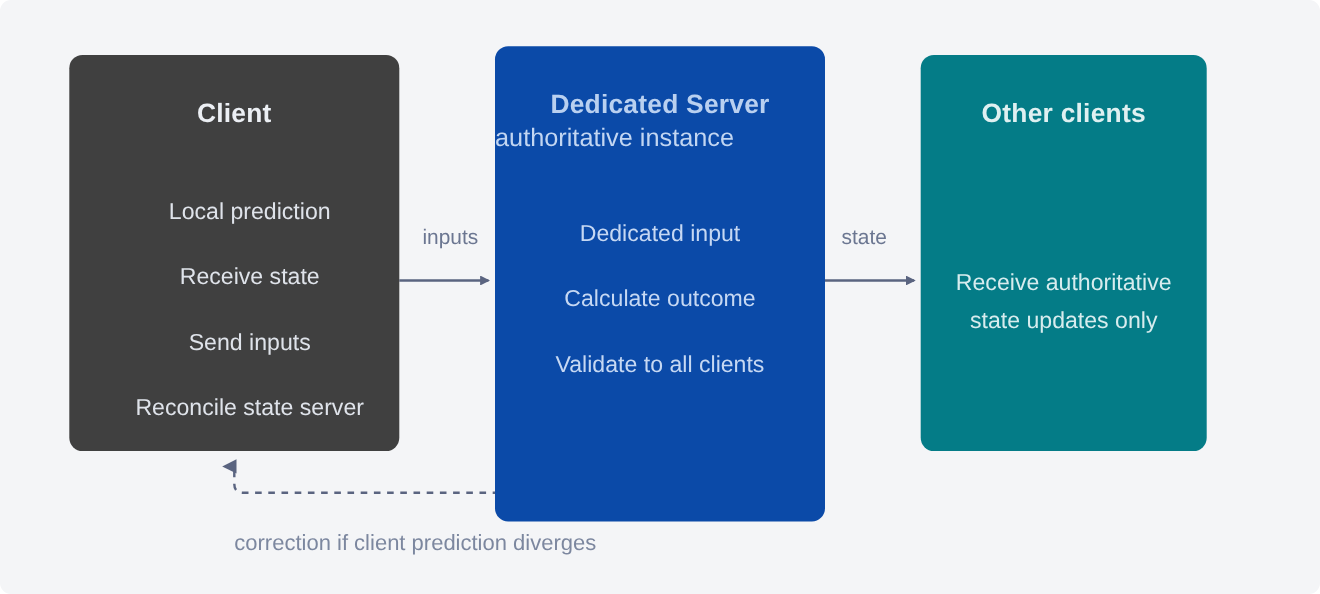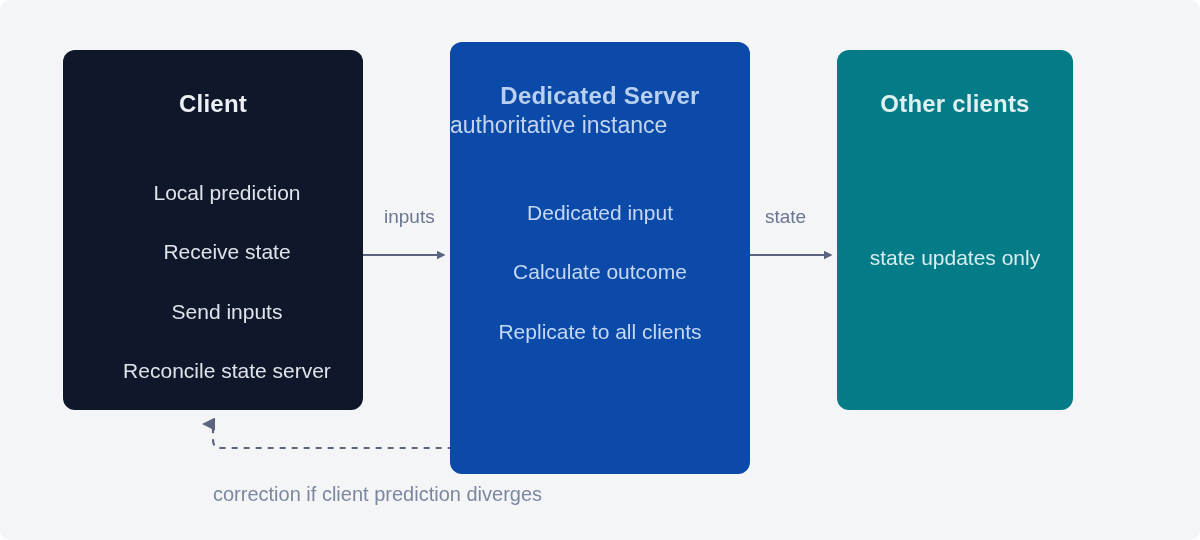--- a/index.html
+++ b/index.html
@@ -57,21 +57,21 @@
     line-height: 1.25;
     white-space: nowrap;
   }
 
   
   #node-client {
     left: 63px;
     top: 50px;
     width: 300px;
     height: 360px;
-    background: #0f172a;
+    background: #404040;
   }
   #node-client .node-title { top: 40px; color: #eceff4; }
   #node-client .node-lines { top: 130px; }
   #node-client .node-line { color: #dfe3ea; margin-bottom: 33px; padding-left: 28px; }
 
   
   #node-server {
     left: 450px;
     top: 42px;
     width: 300px;
@@ -80,21 +80,21 @@
   }
   #node-server .node-title { top: 40px; color: #b9d0f0; }
   #node-server .node-subtitle { top: 70px; color: #c2d6f2; }
   #node-server .node-lines { top: 158px; }
   #node-server .node-line { color: #c6d8f3; margin-bottom: 33px; }
 
   
   #node-others {
     left: 837px;
     top: 50px;
-    width: 236px;
+    width: 260px;
     height: 360px;
     background: #047c87;
   }
   #node-others .node-title { top: 40px; color: #dff0f1; }
   #node-others .node-lines { top: 195px; }
   #node-others .node-line { color: #d7ecee; margin-bottom: 8px; }
 
   
   .edge-label {
     position: absolute;
@@ -152,27 +152,28 @@
       <div class="node-line">Reconcile state server</div>
     </div>
   </div>
 
   <div class="node" id="node-server">
     <div class="node-title">Dedicated Server</div>
     <div class="node-subtitle">authoritative instance</div>
     <div class="node-lines">
       <div class="node-line">Dedicated input</div>
       <div class="node-line">Calculate outcome</div>
-      <div class="node-line">Replicate to all clients</div>
+      <div class="node-line">Validate to all clients</div>
     </div>
   </div>
 
   <div class="node" id="node-others">
     <div class="node-title">Other clients</div>
     <div class="node-lines">
+      <div class="node-line">Receive authoritative</div>
       <div class="node-line">state updates only</div>
     </div>
   </div>
 
   <div class="edge-label" id="label-inputs">inputs</div>
   <div class="edge-label" id="label-state">state</div>
   <div class="edge-label" id="label-correction">correction if client prediction diverges</div>
 
 </div>
 

